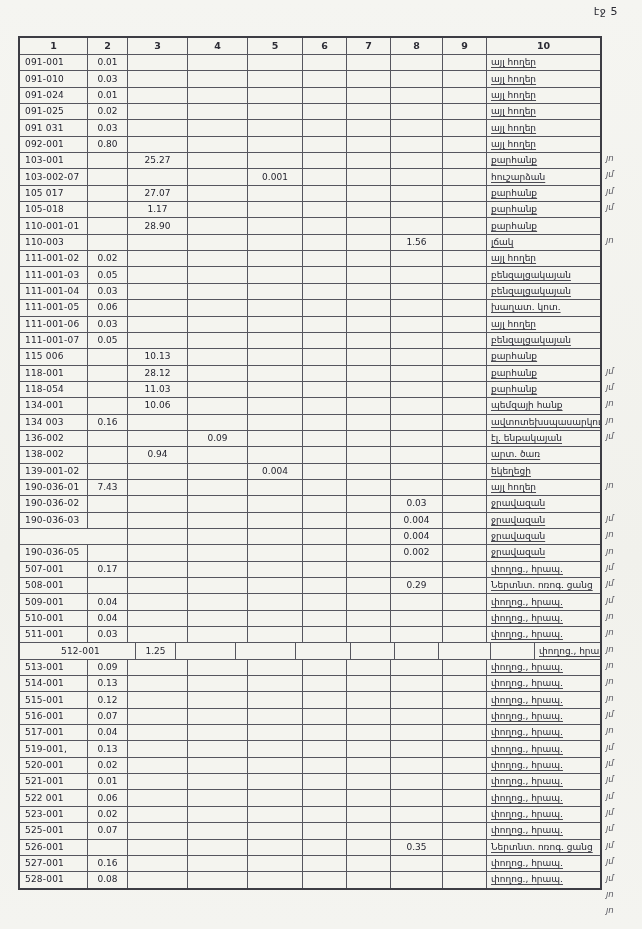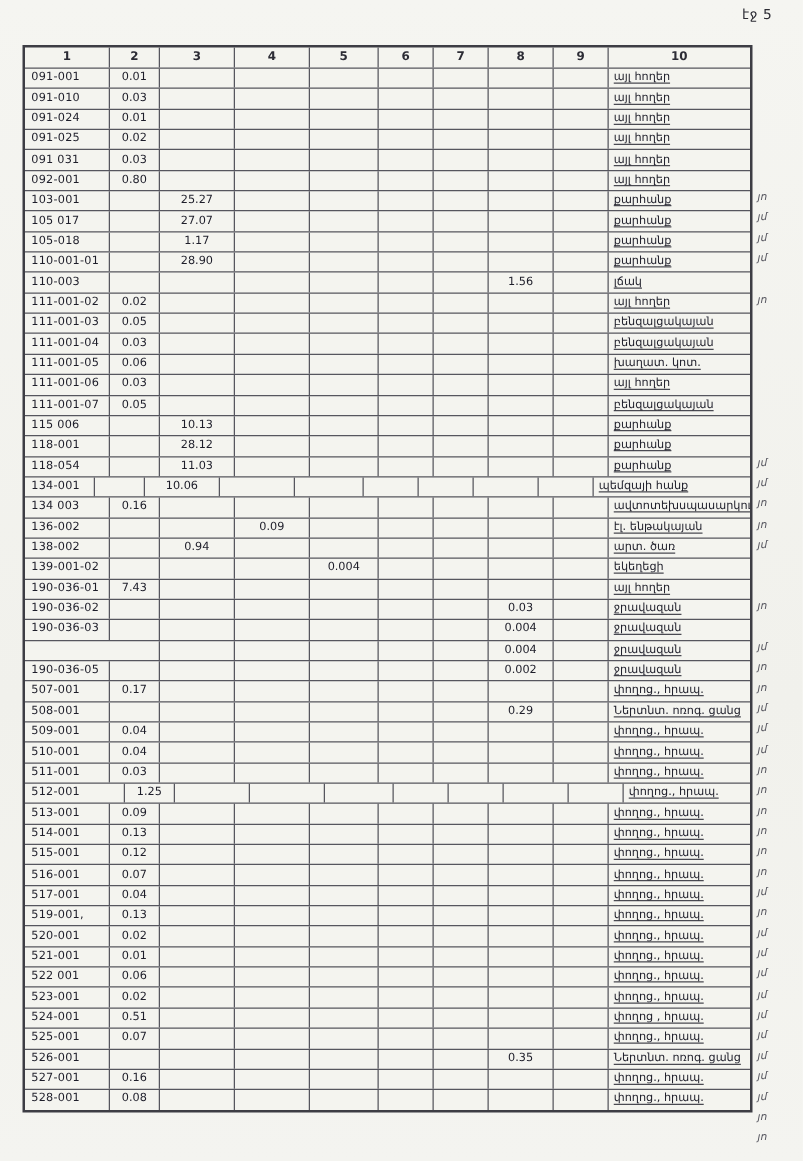--- a/index.html
+++ b/index.html
@@ -196,20 +196,38 @@
         <div class="cell c-num" style="width: 44px;"></div>
         <div class="cell c-num" style="width: 44px;"></div>
         <div class="cell c-num" style="width: 52px;"></div>
         <div class="cell c-num" style="width: 44px;"></div>
         <div class="cell c-use">
           <span>քարհանք</span>
         </div>
       </div>
       <div class="row">
         <div class="cell c-code" style="width: 68px;">
+          <span>103-002-07</span>
+        </div>
+        <div class="cell c-num" style="width: 40px;"></div>
+        <div class="cell c-num" style="width: 60px;"></div>
+        <div class="cell c-num" style="width: 60px;"></div>
+        <div class="cell c-num" style="width: 55px;">
+          <span>0.001</span>
+        </div>
+        <div class="cell c-num" style="width: 44px;"></div>
+        <div class="cell c-num" style="width: 44px;"></div>
+        <div class="cell c-num" style="width: 52px;"></div>
+        <div class="cell c-num" style="width: 44px;"></div>
+        <div class="cell c-use">
+          <span>հուշարձան</span>
+        </div>
+      </div>
+      <div class="row">
+        <div class="cell c-code" style="width: 68px;">
           <span>105 017</span>
         </div>
         <div class="cell c-num" style="width: 40px;"></div>
         <div class="cell c-num" style="width: 60px;">
           <span>27.07</span>
         </div>
         <div class="cell c-num" style="width: 60px;"></div>
         <div class="cell c-num" style="width: 55px;"></div>
         <div class="cell c-num" style="width: 44px;"></div>
         <div class="cell c-num" style="width: 44px;"></div>
@@ -429,21 +447,21 @@
         <div class="cell c-num" style="width: 55px;"></div>
         <div class="cell c-num" style="width: 44px;"></div>
         <div class="cell c-num" style="width: 44px;"></div>
         <div class="cell c-num" style="width: 52px;"></div>
         <div class="cell c-num" style="width: 44px;"></div>
         <div class="cell c-use">
           <span>քարհանք</span>
         </div>
       </div>
       <div class="row">
-        <div class="cell c-code" style="width: 56px;">
+        <div class="cell c-code" style="width: 68px;">
           <span>134-001</span>
         </div>
         <div class="cell c-num" style="width: 40px;"></div>
         <div class="cell c-num" style="width: 60px;">
           <span>10.06</span>
         </div>
         <div class="cell c-num" style="width: 60px;"></div>
         <div class="cell c-num" style="width: 55px;"></div>
         <div class="cell c-num" style="width: 44px;"></div>
         <div class="cell c-num" style="width: 44px;"></div>
@@ -699,21 +717,21 @@
         <div class="cell c-num" style="width: 55px;"></div>
         <div class="cell c-num" style="width: 44px;"></div>
         <div class="cell c-num" style="width: 44px;"></div>
         <div class="cell c-num" style="width: 52px;"></div>
         <div class="cell c-num" style="width: 44px;"></div>
         <div class="cell c-use">
           <span>փողոց., հրապ.</span>
         </div>
       </div>
       <div class="row">
-        <div class="cell c-code" style="width: 80px;">
+        <div class="cell c-code" style="width: 80px; margin-left: 36px;">
           <span>512-001</span>
         </div>
         <div class="cell c-num" style="width: 40px;">
           <span>1.25</span>
         </div>
         <div class="cell c-num" style="width: 60px;"></div>
         <div class="cell c-num" style="width: 60px;"></div>
         <div class="cell c-num" style="width: 55px;"></div>
         <div class="cell c-num" style="width: 44px;"></div>
         <div class="cell c-num" style="width: 44px;"></div>
@@ -894,38 +912,20 @@
         </div>
         <div class="cell c-num" style="width: 60px;"></div>
         <div class="cell c-num" style="width: 60px;"></div>
         <div class="cell c-num" style="width: 55px;"></div>
         <div class="cell c-num" style="width: 44px;"></div>
         <div class="cell c-num" style="width: 44px;"></div>
         <div class="cell c-num" style="width: 52px;"></div>
         <div class="cell c-num" style="width: 44px;"></div>
         <div class="cell c-use">
           <span>փողոց., հրապ.</span>
-        </div>
-      </div>
-      <div class="row">
-        <div class="cell c-code" style="width: 68px;">
-          <span>524-001</span>
-        </div>
-        <div class="cell c-num" style="width: 40px;">
-          <span>0.51</span>
-        </div>
-        <div class="cell c-num" style="width: 60px;"></div>
-        <div class="cell c-num" style="width: 60px;"></div>
-        <div class="cell c-num" style="width: 55px;"></div>
-        <div class="cell c-num" style="width: 44px;"></div>
-        <div class="cell c-num" style="width: 44px;"></div>
-        <div class="cell c-num" style="width: 52px;"></div>
-        <div class="cell c-num" style="width: 44px;"></div>
-        <div class="cell c-use">
-          <span>փողոց , հրապ.</span>
         </div>
       </div>
       <div class="row">
         <div class="cell c-code" style="width: 68px;">
           <span>525-001</span>
         </div>
         <div class="cell c-num" style="width: 40px;">
           <span>0.07</span>
         </div>
         <div class="cell c-num" style="width: 60px;"></div>

